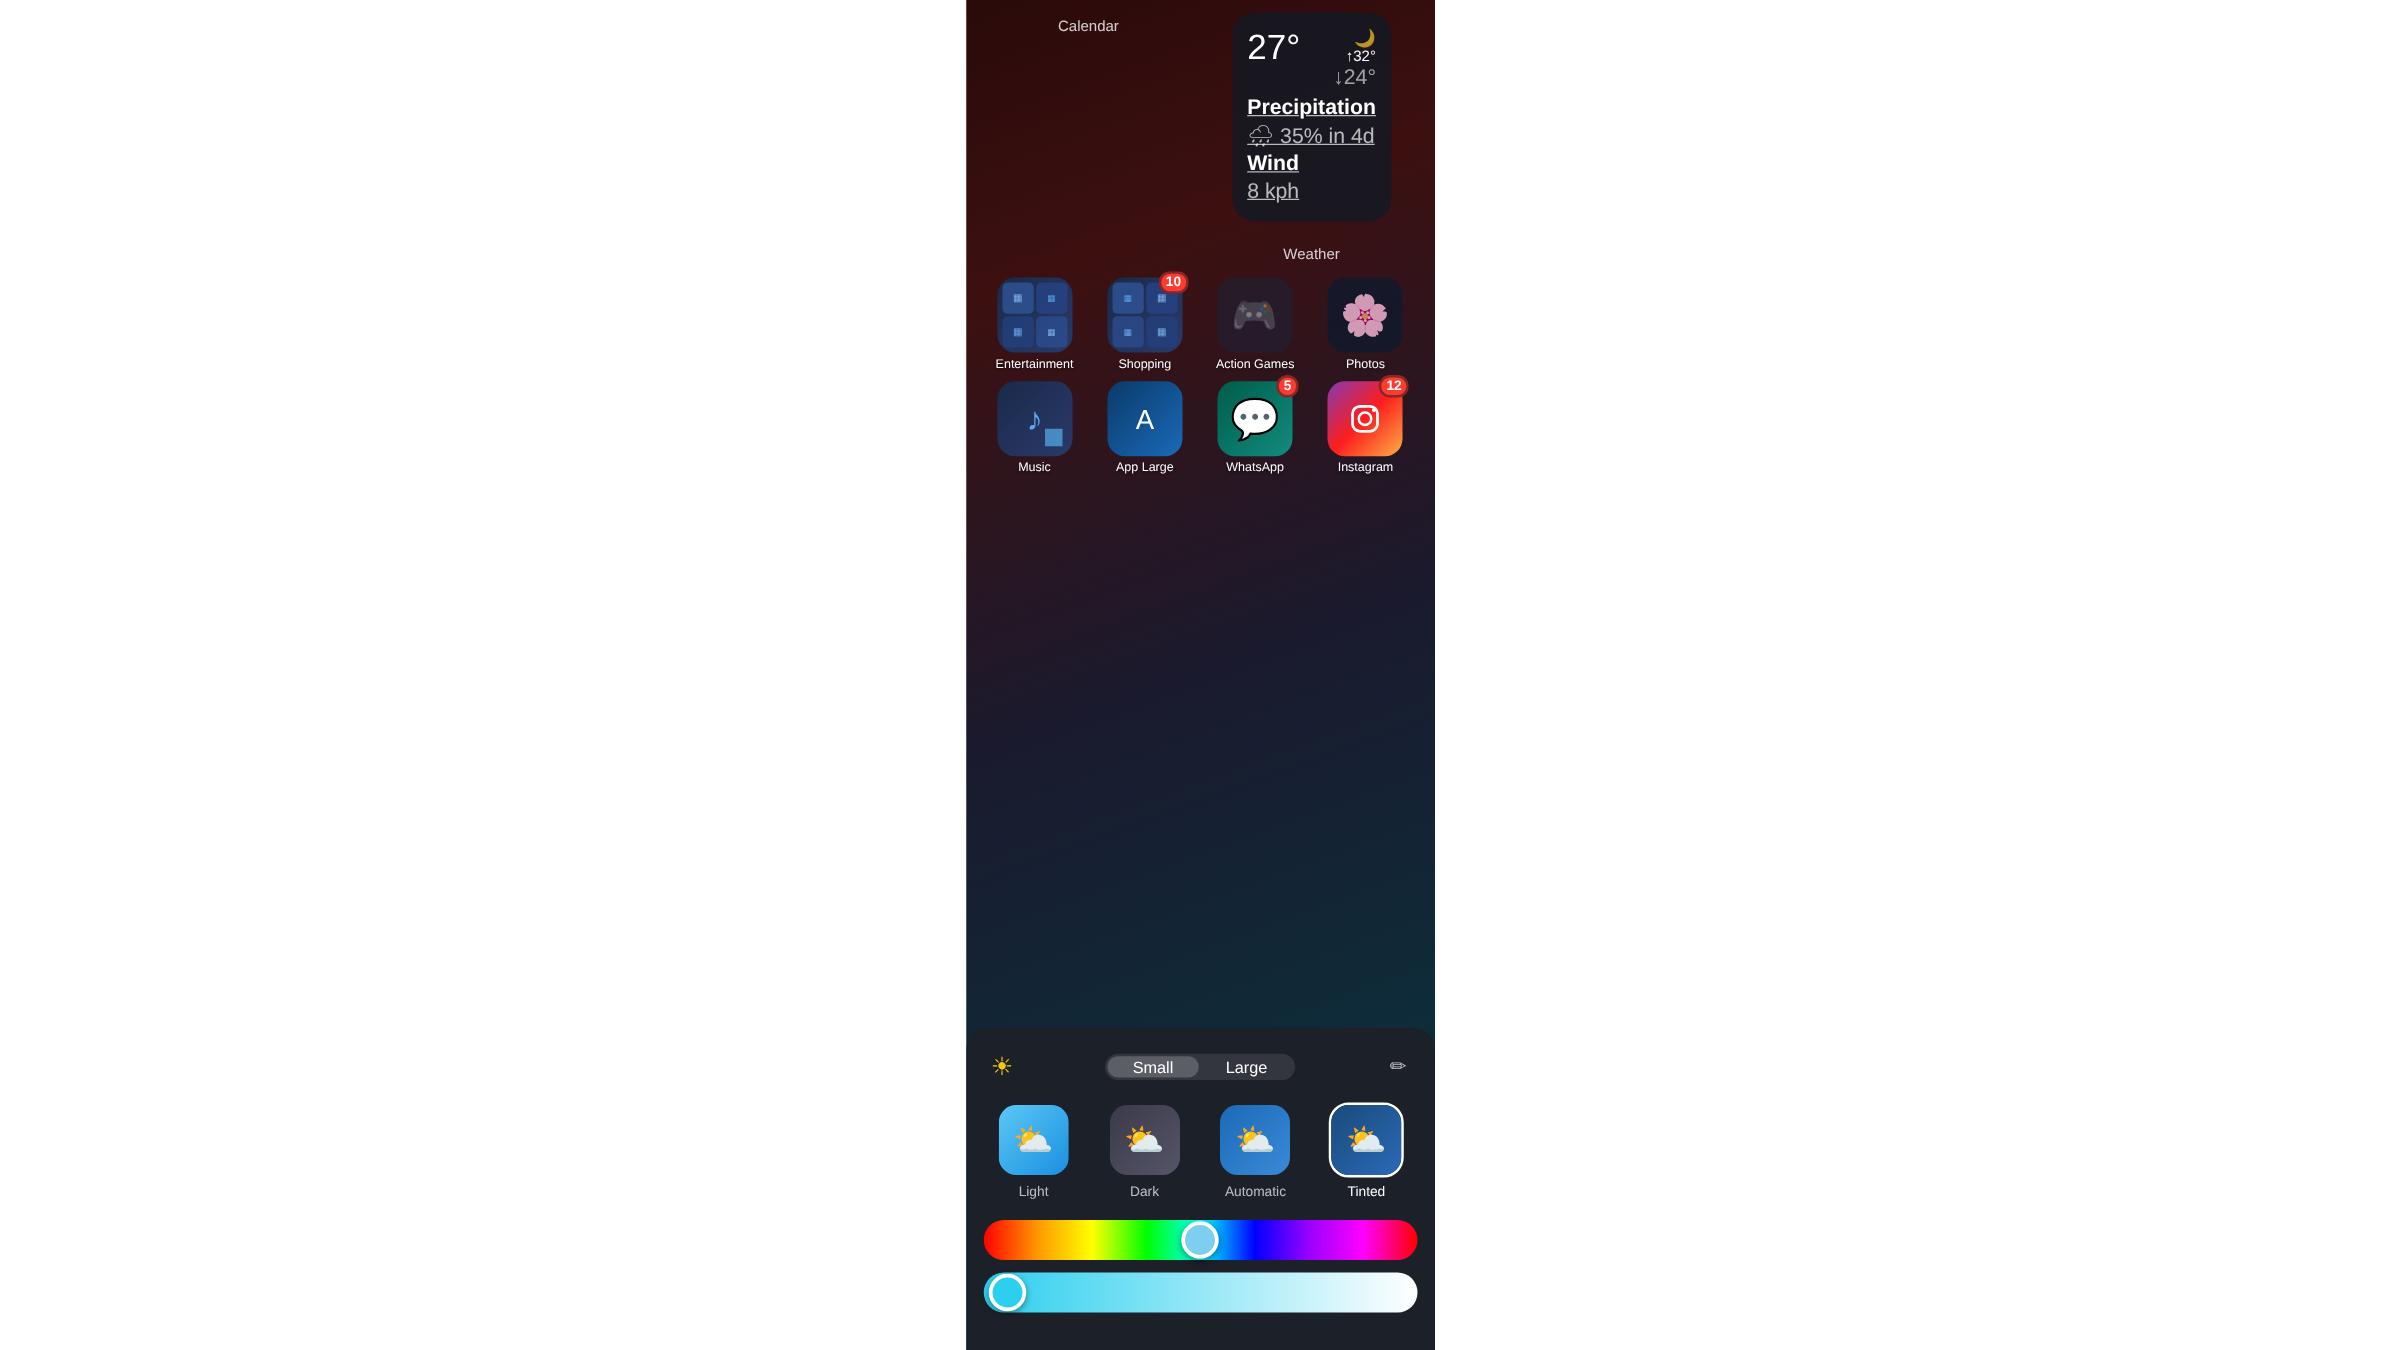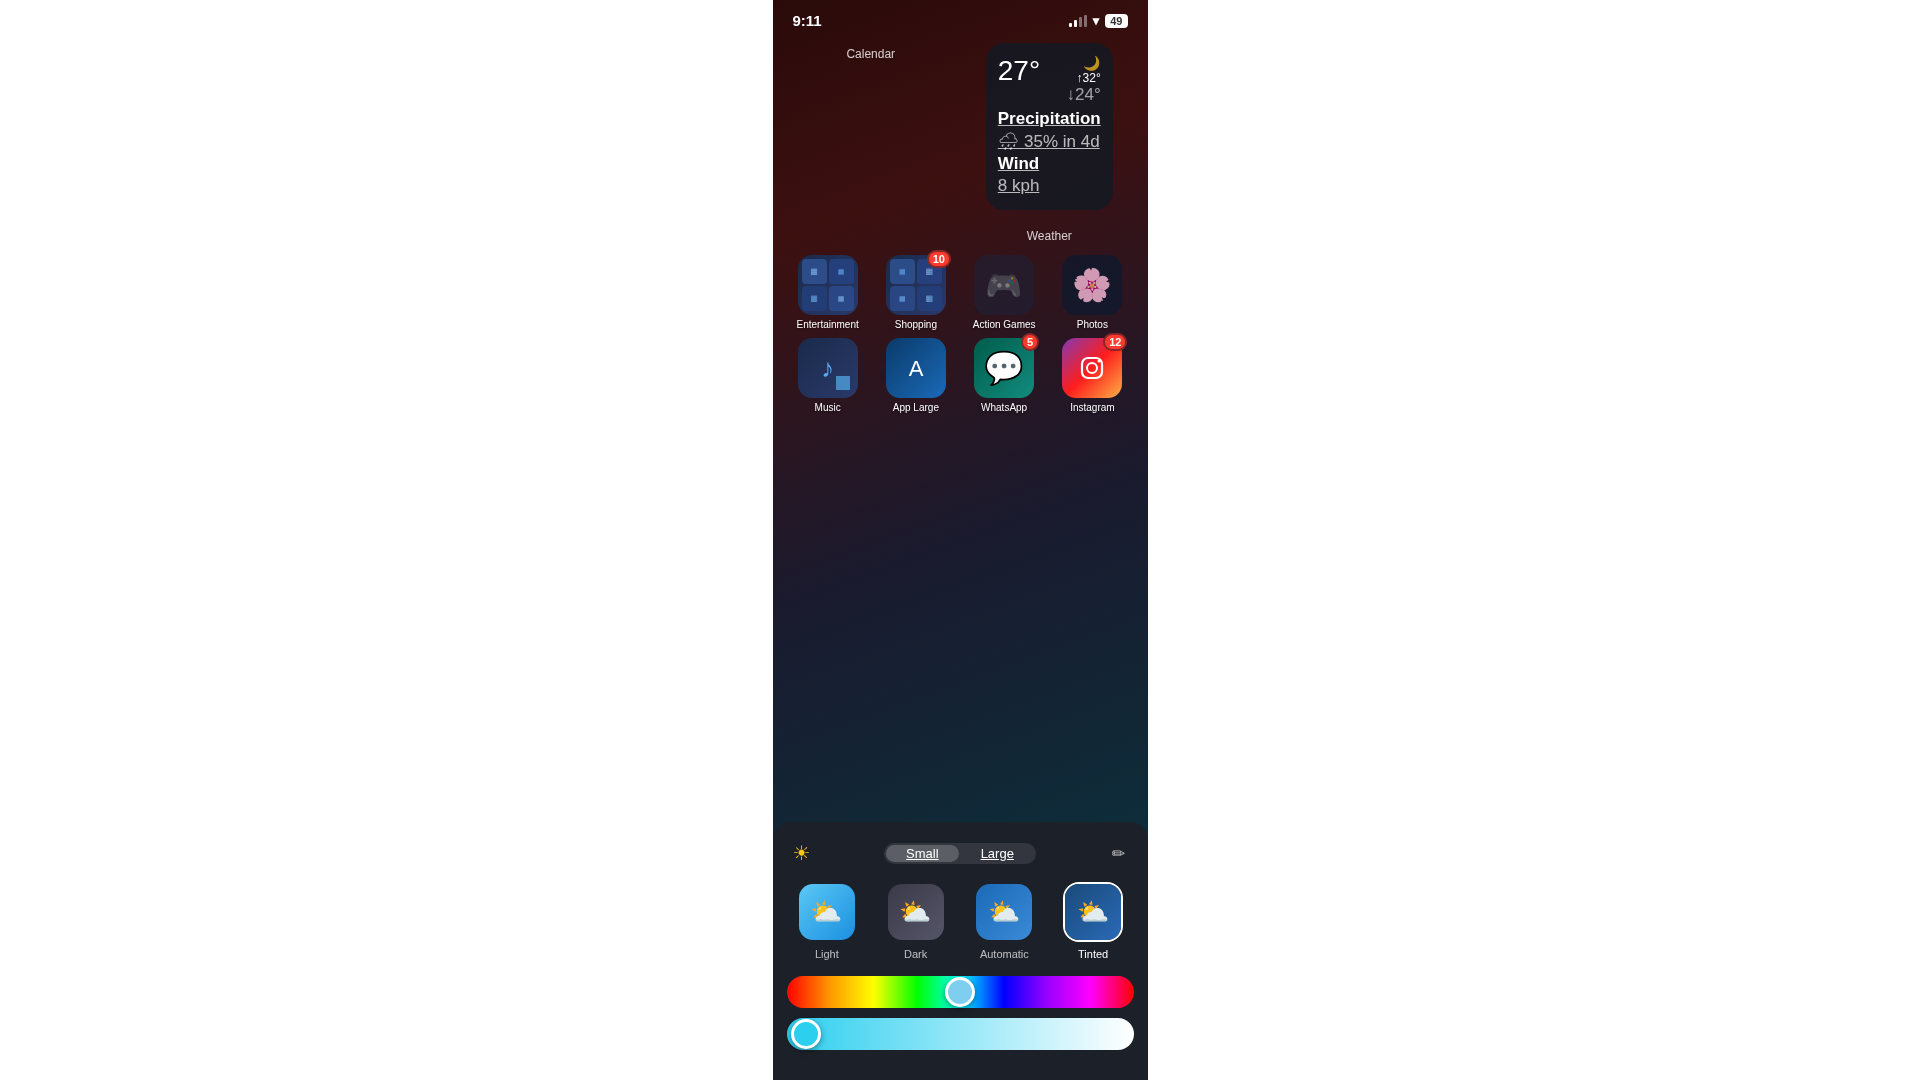--- a/index.html
+++ b/index.html
@@ -238,21 +238,20 @@
     }
     .size-btn {
       padding: 1px 20px;
       border-radius: 16px;
       font-size: 13px;
       font-weight: 500;
       cursor: pointer;
       color: white;
       border: none;
       background: transparent;
-      text-decoration: underline;
     }
     .size-btn.active {
       background: rgba(255,255,255,0.2);
     }
     .sun-icon-btn {
       width: 30px;
       height: 30px;
       display: flex;
       align-items: center;
       justify-content: center;
@@ -389,33 +388,20 @@
       align-items: center;
       justify-content: center;
     }
 
   </style>
 </head>
 <body>
 
 <div class="phone-container">
 
-  <div class="status-bar">
-    <span>9:11</span>
-    <div class="status-icons">
-      <div class="signal-bars">
-        <div class="signal-bar" style="height:4px"></div>
-        <div class="signal-bar" style="height:7px"></div>
-        <div class="signal-bar" style="height:10px; opacity:0.4"></div>
-        <div class="signal-bar" style="height:12px; opacity:0.4"></div>
-      </div>
-      <span class="wifi-icon">▾</span>
-      <span class="battery-badge">49</span>
-    </div>
-  </div>
 
   <div class="home-screen">
 
     <div class="widgets-row">
 
       <div style="flex:1; display:flex; flex-direction:column; align-items:center;">
         <div class="widget-calendar-label">Calendar</div>
       </div>
 
       <div style="flex:1; display:flex; flex-direction:column; align-items:center;">

